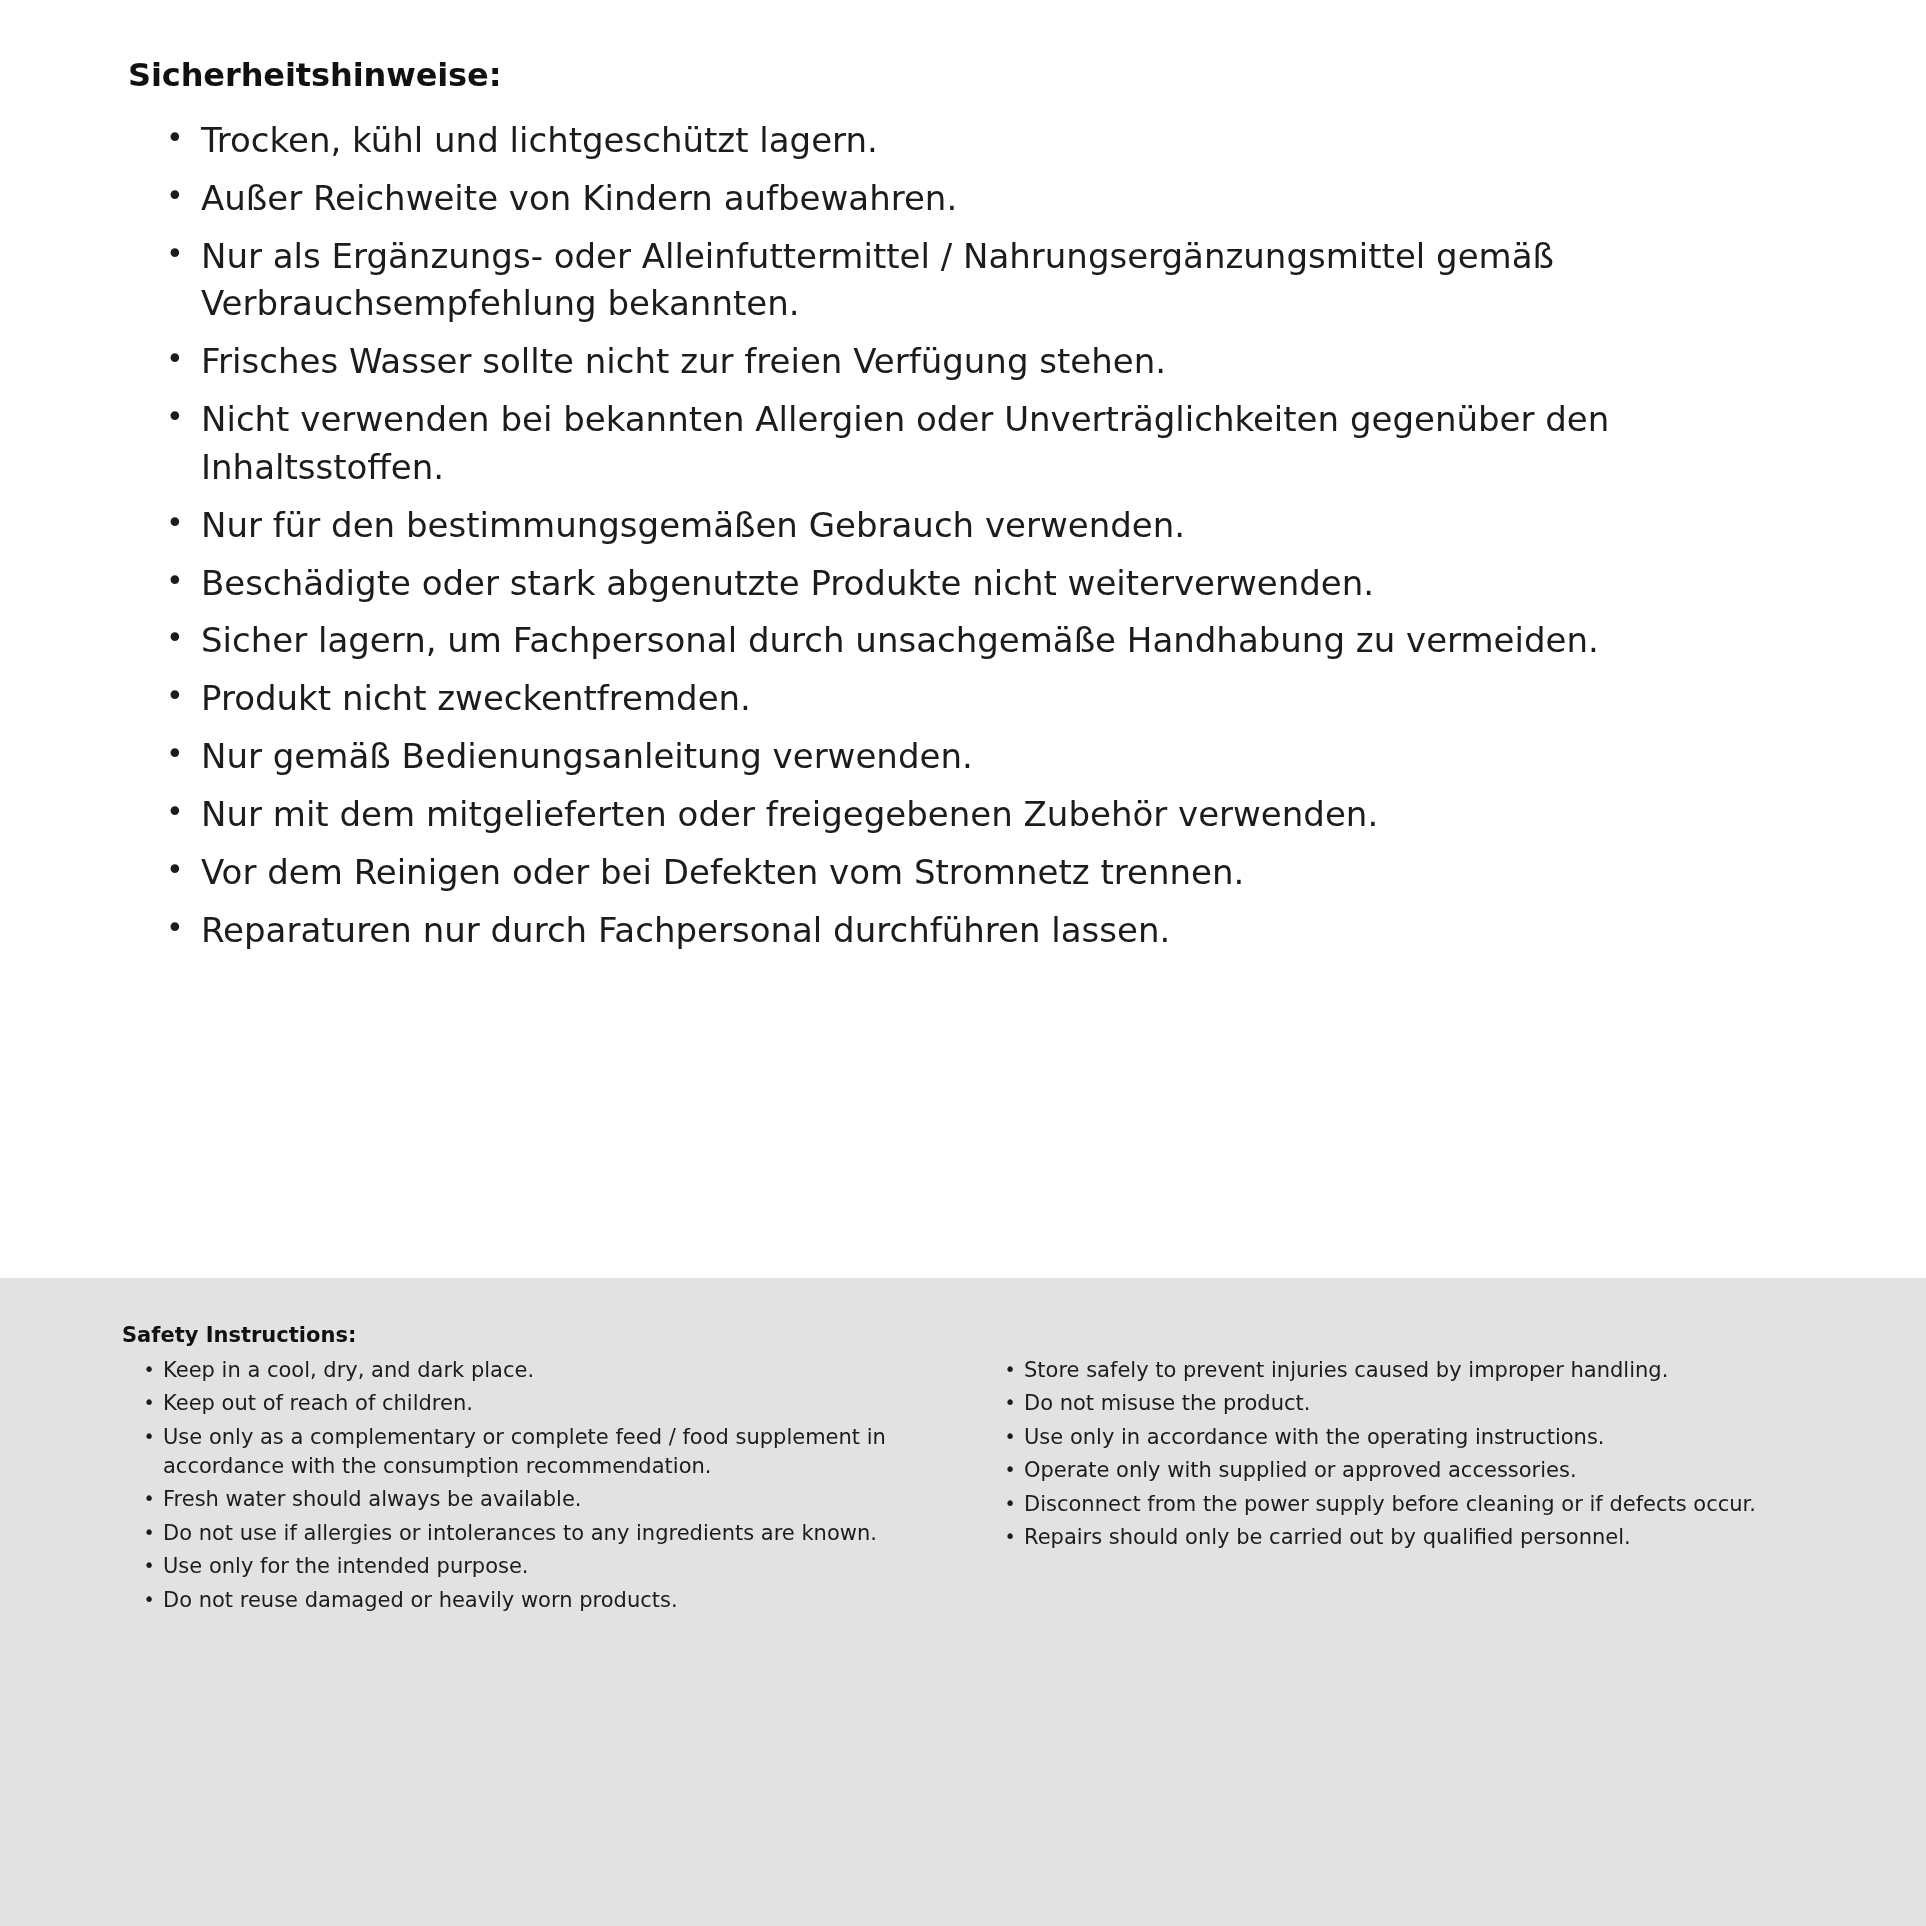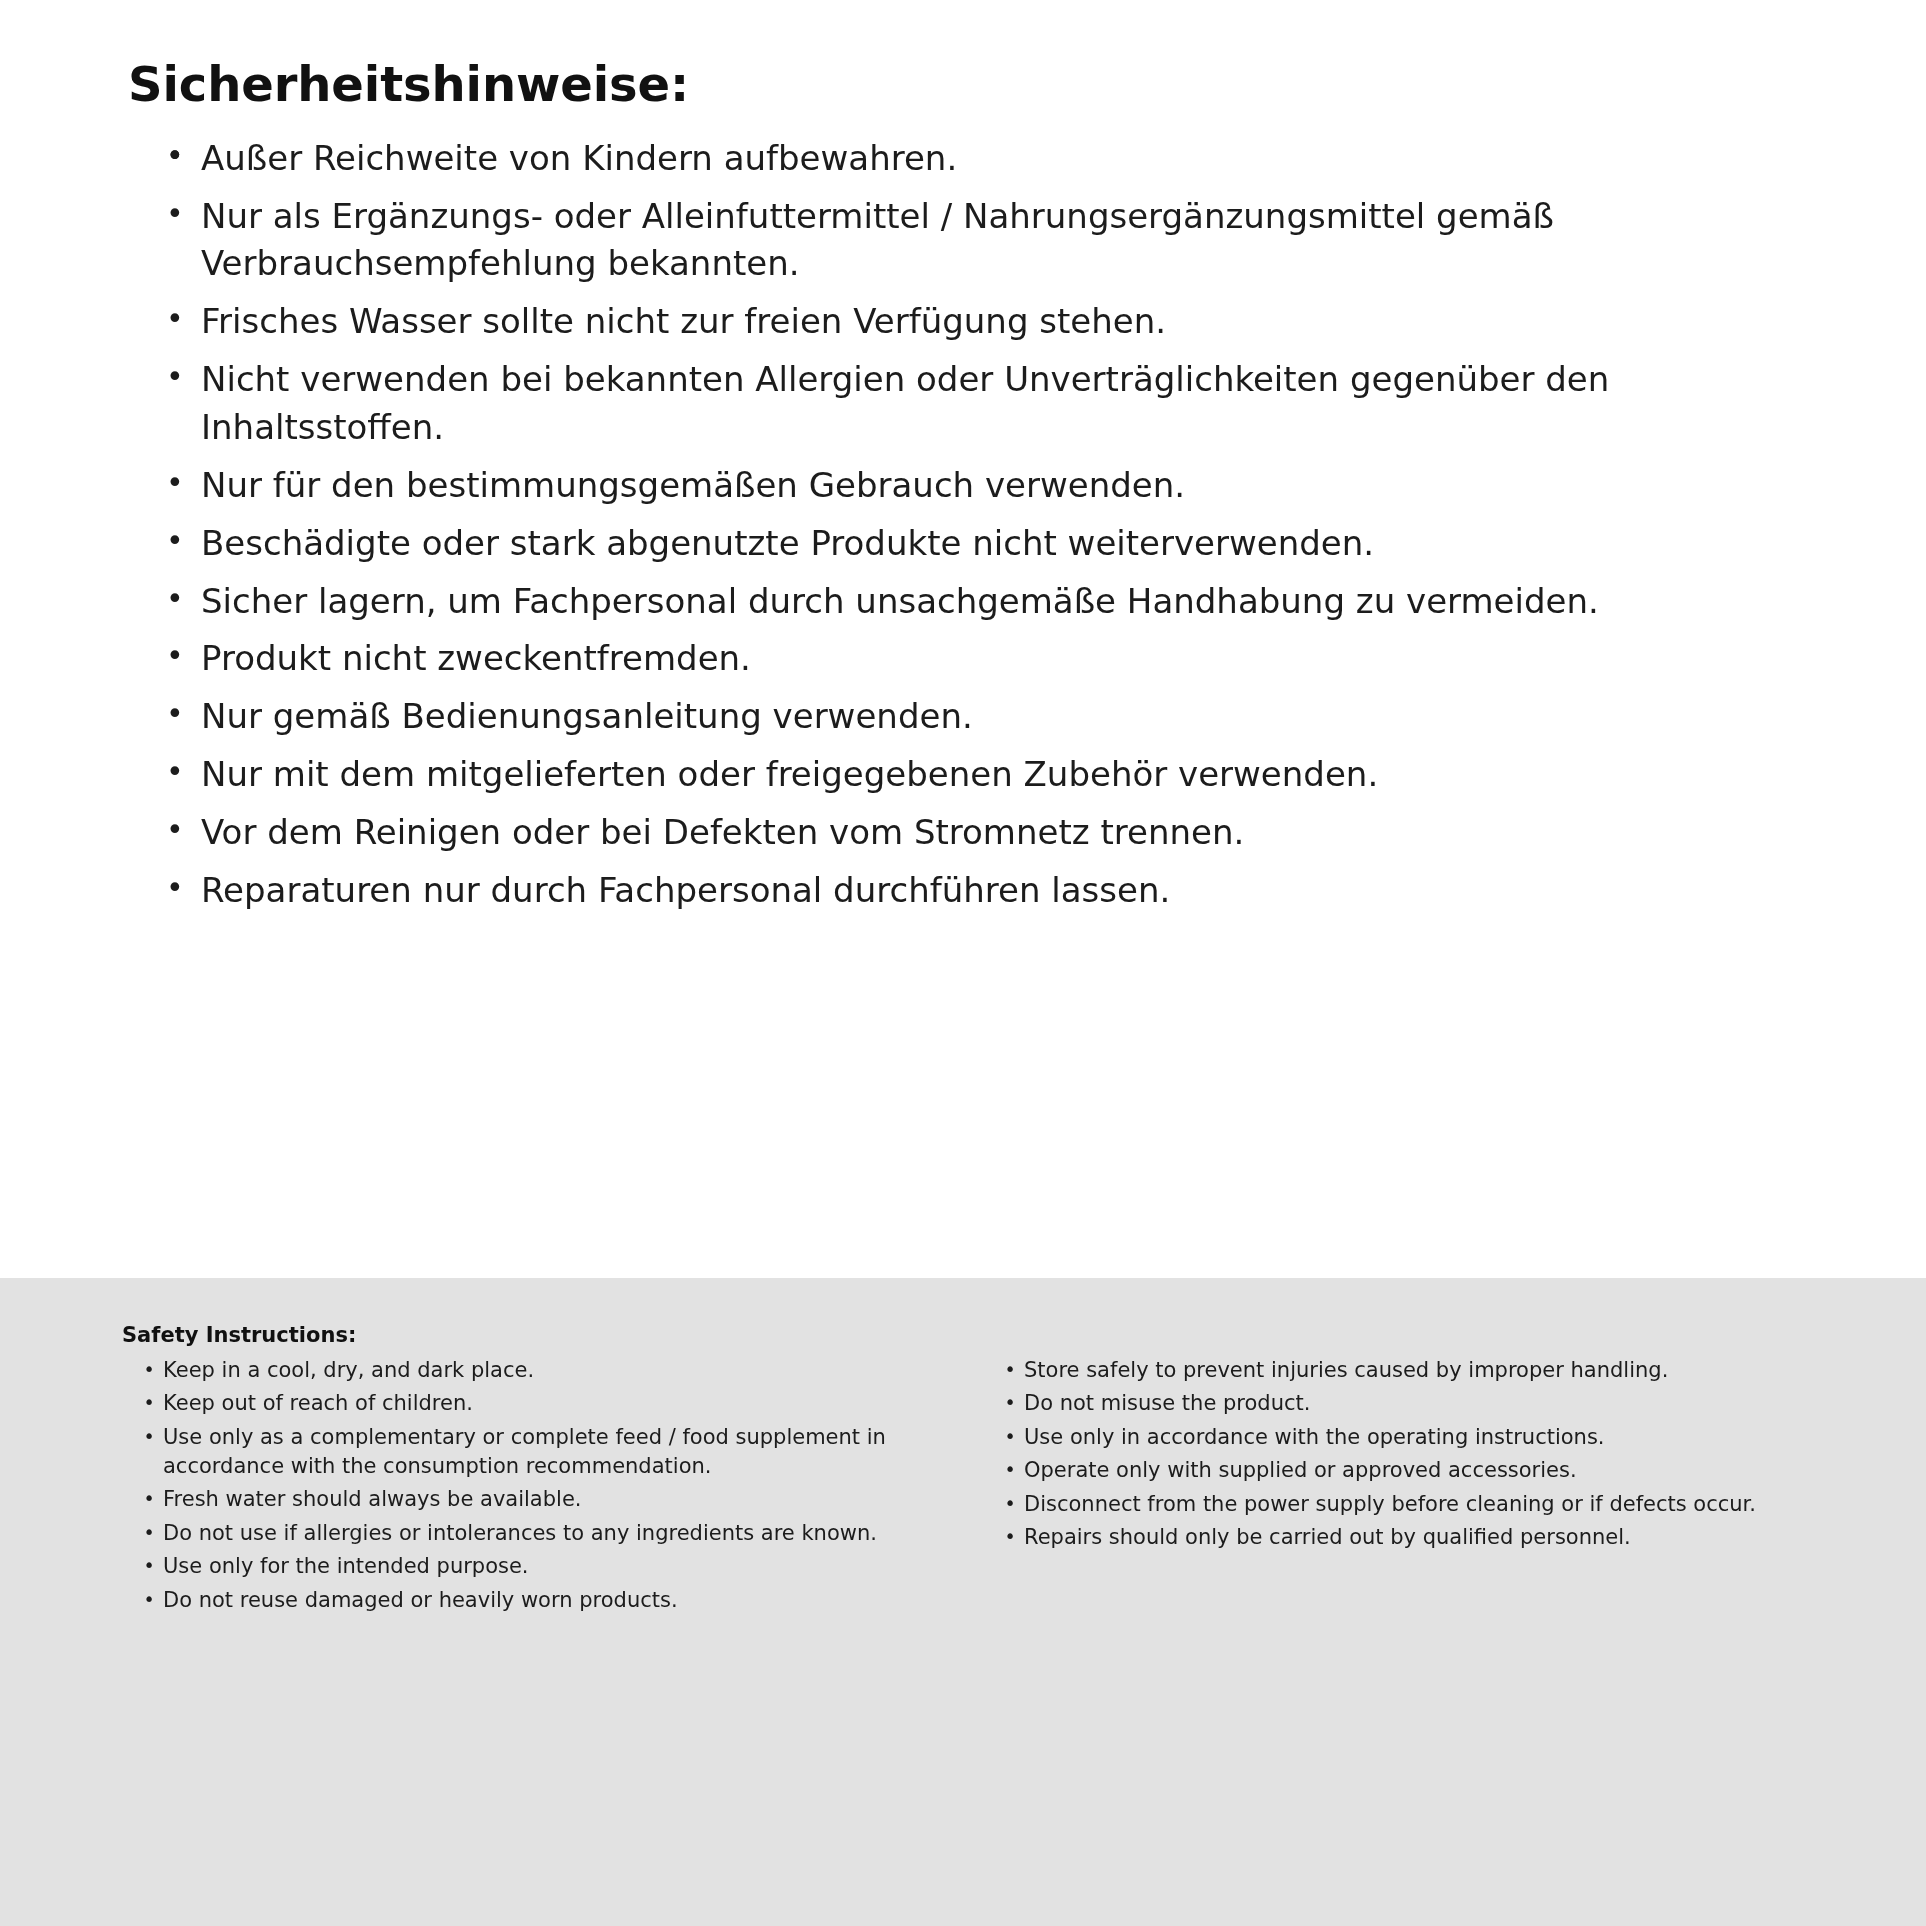--- a/index.html
+++ b/index.html
@@ -27,21 +27,21 @@
   
   .de-section {
     background: #ffffff;
     padding: 56px 0 0 0;
     flex: 0 0 auto;
     height: 1278px;
     box-sizing: border-box;
   }
 
   .de-title {
-    font-size: 48px;
+    font-size: 32px;
     font-weight: bold;
     color: #111111;
     margin: 0 0 23px 128px;
     letter-spacing: -0.1px;
   }
 
   .de-list {
     list-style: none;
     margin: 0;
     padding: 0 135px 0 161px;
@@ -125,21 +125,21 @@
   }
 </style>
 </head>
 <body>
 
 <div class="page">
 
   <section class="de-section">
     <h1 class="de-title">Sicherheitshinweise:</h1>
     <ul class="de-list">
-      <li><span class="bullet">•</span></li>
+      <li><span class="bullet">•</span><span>Trocken, kühl und lichtgeschützt lagern.</span></li>
       <li><span class="bullet">•</span><span>Außer Reichweite von Kindern aufbewahren.</span></li>
       <li><span class="bullet">•</span><span>Nur als Ergänzungs- oder Alleinfuttermittel / Nahrungsergänzungsmittel gemäß Verbrauchsempfehlung bekannten.</span></li>
       <li><span class="bullet">•</span><span>Frisches Wasser sollte nicht zur freien Verfügung stehen.</span></li>
       <li><span class="bullet">•</span><span>Nicht verwenden bei bekannten Allergien oder Unverträglichkeiten gegenüber den Inhaltsstoffen.</span></li>
       <li><span class="bullet">•</span><span>Nur für den bestimmungsgemäßen Gebrauch verwenden.</span></li>
       <li><span class="bullet">•</span><span>Beschädigte oder stark abgenutzte Produkte nicht weiterverwenden.</span></li>
       <li><span class="bullet">•</span><span>Sicher lagern, um Fachpersonal durch unsachgemäße Handhabung zu vermeiden.</span></li>
       <li><span class="bullet">•</span><span>Produkt nicht zweckentfremden.</span></li>
       <li><span class="bullet">•</span><span>Nur gemäß Bedienungsanleitung verwenden.</span></li>
       <li><span class="bullet">•</span><span>Nur mit dem mitgelieferten oder freigegebenen Zubehör verwenden.</span></li>

